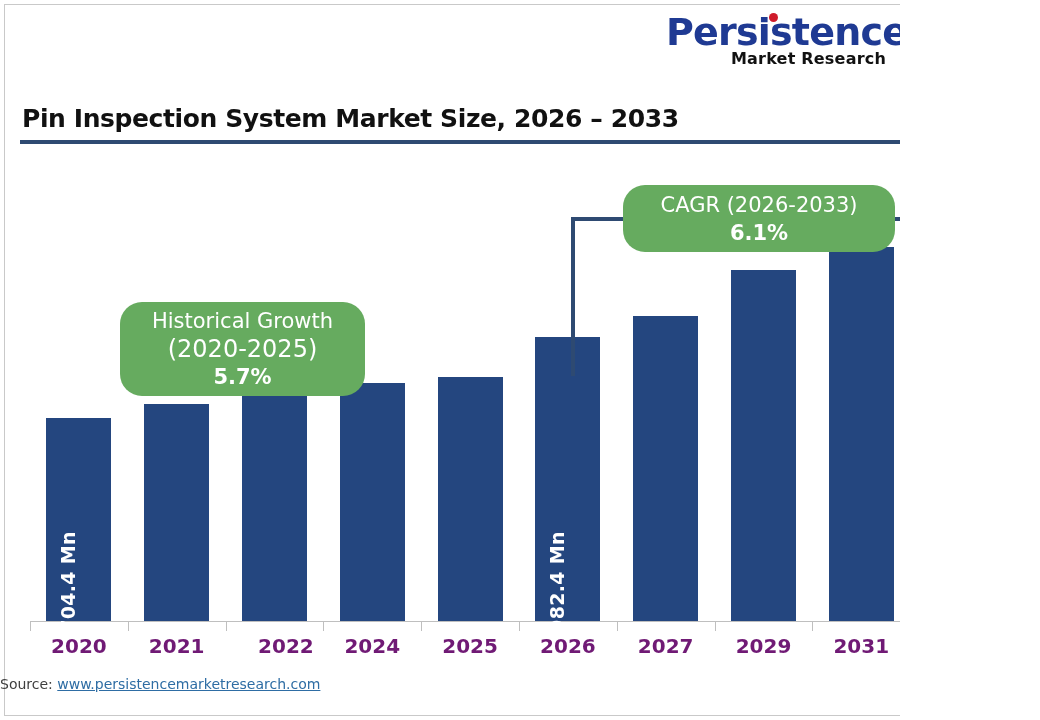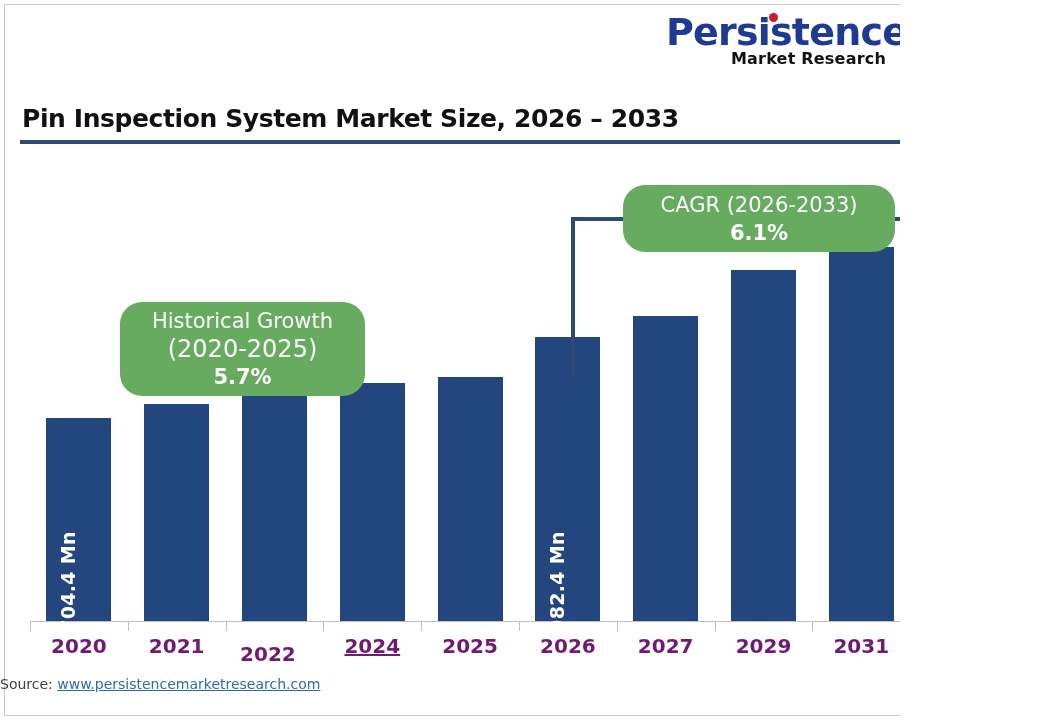--- a/index.html
+++ b/index.html
@@ -279,22 +279,22 @@
         <div class="axis-tick" style="left: 684.6px;"></div>
         <div class="axis-tick" style="left: 782.4px;"></div>
         <div class="axis-tick" style="left: 880.2px;"></div>
         <div class="axis-tick" style="left: 978px;"></div>
       </div>
   </div>
 
   <div id="xlabels">
       <div class="xlabel" style="left: 0px; width: 97.8px;">2020</div>
       <div class="xlabel" style="left: 97.8px; width: 97.8px;">2021</div>
-      <div class="xlabel" style="left: 189px; width: 97.8px; margin-top: 8px;">2022</div>
-      <div class="xlabel" style="left: 293.4px; width: 97.8px; text-decoration: underline;">2024</div>
+      <div class="xlabel" style="left: 207px; width: 97.8px;">2022</div>
+      <div class="xlabel" style="left: 293.4px; width: 97.8px;">2024</div>
       <div class="xlabel" style="left: 391.2px; width: 97.8px;">2025</div>
       <div class="xlabel" style="left: 489px; width: 97.8px;">2026</div>
       <div class="xlabel" style="left: 586.8px; width: 97.8px;">2027</div>
       <div class="xlabel" style="left: 684.6px; width: 97.8px;">2029</div>
       <div class="xlabel" style="left: 782.4px; width: 97.8px;">2031</div>
       <div class="xlabel" style="left: 880.2px; width: 97.8px;">2033</div>
     </div>
 
   <div class="conn" id="conn-v-left"></div>
   <div class="conn" id="conn-h-left"></div>

